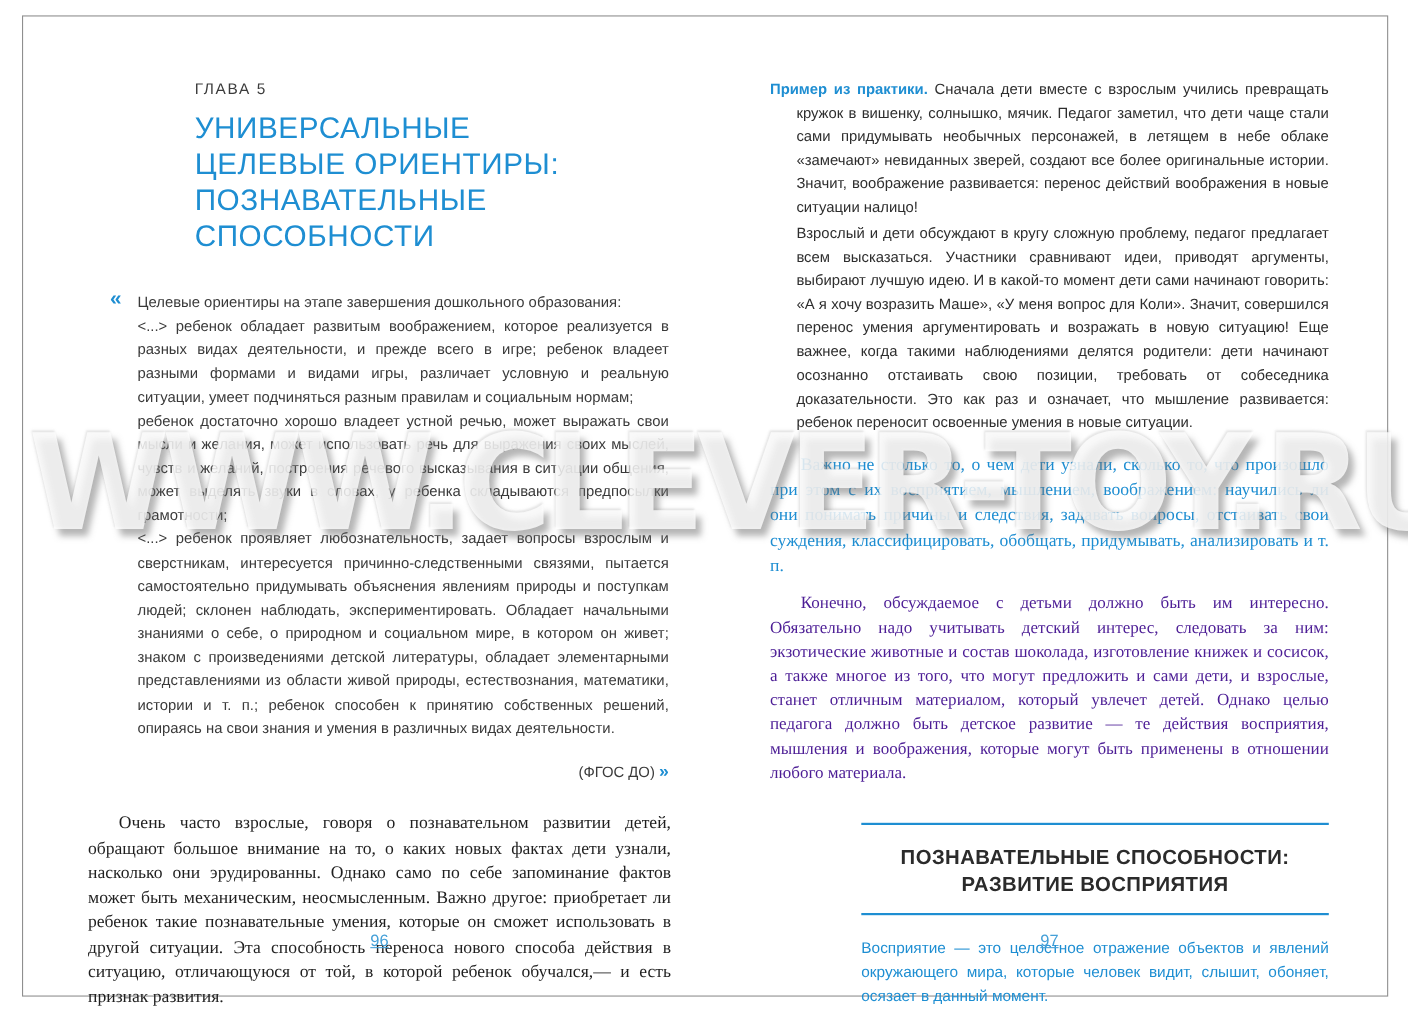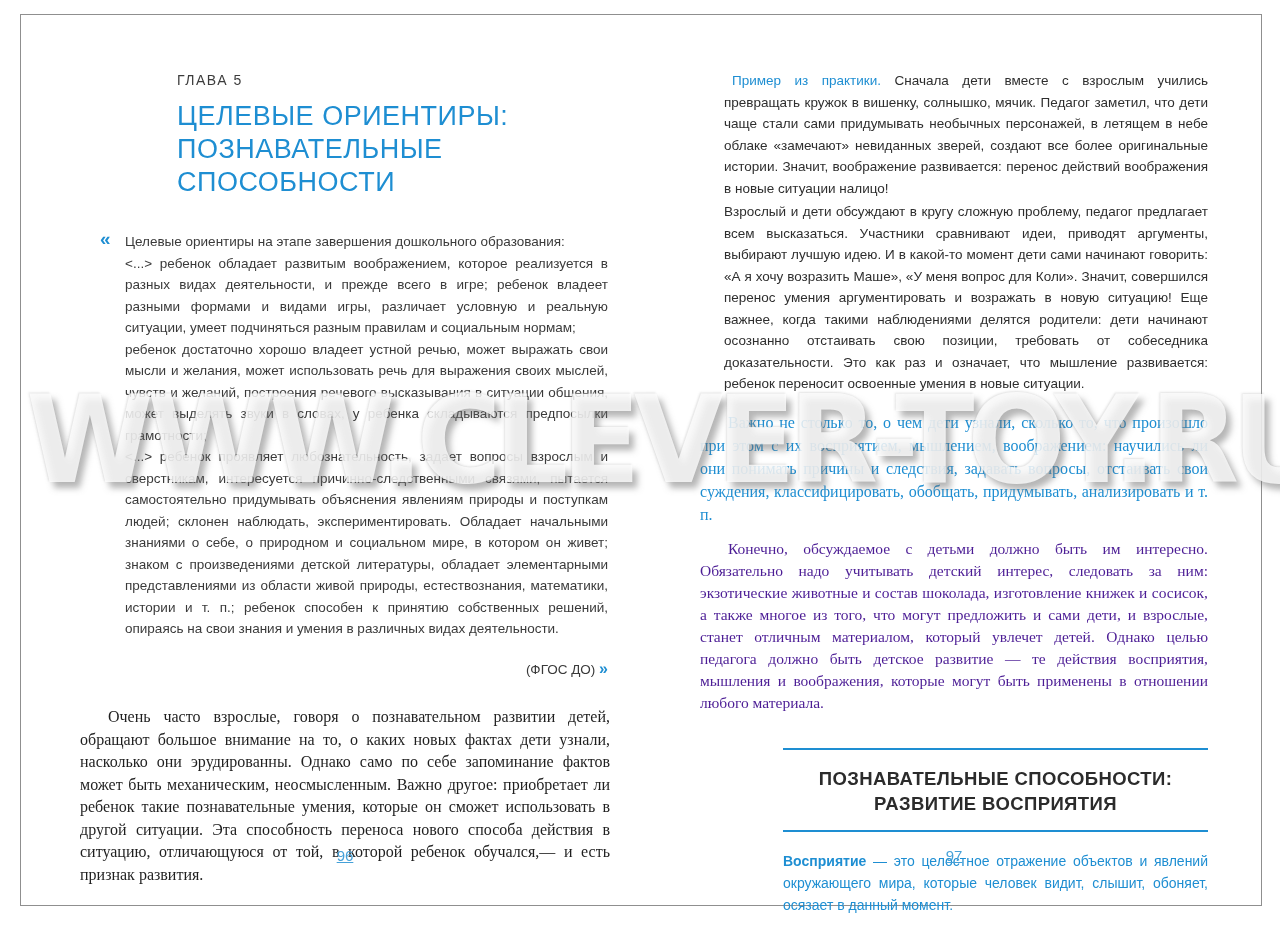--- a/index.html
+++ b/index.html
@@ -22,51 +22,52 @@
                font-size:16px; line-height:22.5px; color:#1f1f1f; text-align:justify; width:530px; }
   .body-left p.ind { text-indent:28px; }
   .pageno { position:absolute; bottom:64px; width:100%; text-align:center;
             color:var(--pagenum); font-size:15px;text-decoration:underline; }
 
   
   .page-right { position:absolute; left:700px; top:0; width:508px; height:928px; }
   .example-block { margin-top:70px; font-size:13.5px; line-height:21.5px; color:#2e2e2e; text-align:justify; }
   .example-block .p-first { padding-left:24px; text-indent:-24px; }
   .example-block .p-next { padding-left:24px; margin-top:2px; }
-  .example-label { color:var(--accent); font-weight:normal;margin-left:32px; }
+  .example-label { color:var(--accent); font-weight:bold; }
   .emphasis-par { margin-top:16px; font-family:"Liberation Serif","DejaVu Serif",serif;
                   font-weight:normal; color:var(--accent); font-size:16px; line-height:23px;
                   text-align:justify; text-indent:28px; }
   .serif-par { margin-top:12px; font-family:"Liberation Serif","DejaVu Serif",serif;
                font-size:15.5px; line-height:22px; color:#4c1d95; text-align:justify; }
   .serif-par.ind { text-indent:28px; }
   .section-block { margin:34px 0 0 83px; width:425px;text-align:center; }
   .rule { border:none; border-top:2px solid var(--accent); height:0; }
   .section-heading { margin:16px 0 14px 0; font-size:18.5px; line-height:25px; font-weight:600;
                      color:#2b2b2b; letter-spacing:0.4px; }
   .definition { margin:18px 0 0 83px; width:425px; font-size:14px; line-height:22px;
                 color:var(--accent); text-align:justify; }
-  .definition .term { font-weight:bold;margin-top:46px; }
+  .definition .term { font-weight:normal;margin-top:46px; }
 
   
   .watermark { position:absolute; left:26px; top:372px; width:1236px; z-index:6;
                font-family:"DejaVu Sans","Liberation Sans",sans-serif; font-weight:bold;
                font-size:116px; letter-spacing:-7px; white-space:nowrap;
                color:rgba(255,255,255,0.78);
                text-shadow:5px 6px 6px rgba(110,110,110,0.5), -1px -1px 2px rgba(170,170,170,0.3);
                transform:scaleY(1.04); pointer-events:none; }
 </style>
 </head>
 <body>
 
 <div class="border-frame"></div>
 
 <div class="page-left">
   <div class="chapter-label">ГЛАВА 5</div>
   <div class="chapter-title">
+    <div>УНИВЕРСАЛЬНЫЕ</div>
     <div>ЦЕЛЕВЫЕ ОРИЕНТИРЫ:</div>
     <div>ПОЗНАВАТЕЛЬНЫЕ</div>
     <div>СПОСОБНОСТИ</div>
   </div>
 
   <div class="quote-block">
     <span class="quote-open">«</span>
     <p>Целевые ориентиры на этапе завершения дошкольного образования:</p>
     <p>&lt;...&gt; ребенок обладает развитым воображением, которое реализуется в разных видах деятельности, и прежде всего в игре; ребенок владеет разными формами и видами игры, различает условную и реальную ситуации, умеет подчиняться разным правилам и социальным нормам;</p>
     <p>ребенок достаточно хорошо владеет устной речью, может выражать свои мысли и желания, может использовать речь для выражения своих мыслей, чувств и желаний, построения речевого высказывания в ситуации общения, может выделять звуки в словах, у ребенка складываются предпосылки грамотности;</p>

